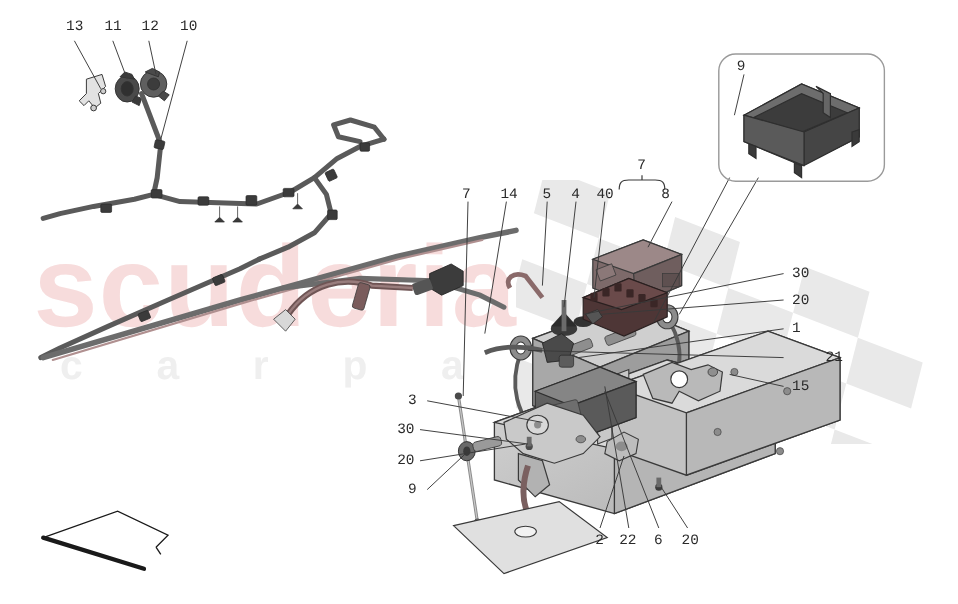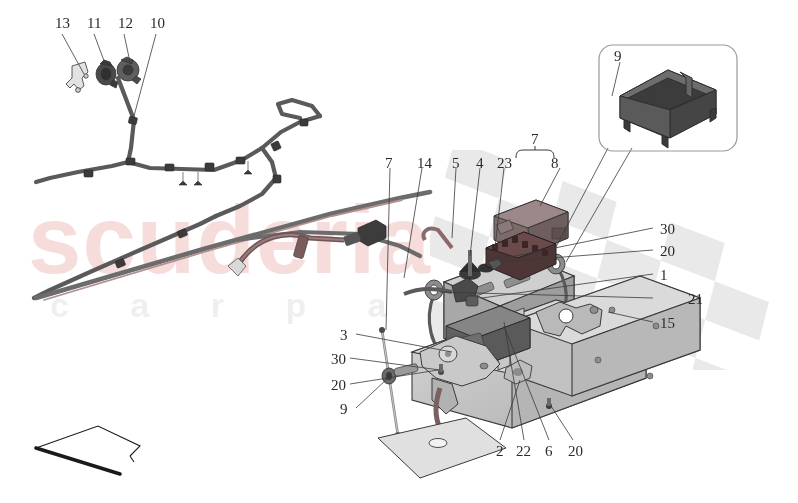--- a/index.html
+++ b/index.html
@@ -43,23 +43,23 @@
     left: 430px;
     top: 150px;
     width: 380px;
     height: 220px;
     overflow: hidden;
     pointer-events: none;
   }
   
   .lbl {
     position: absolute;
-    font-size: 15px;
+    font-size: 12px;
     color: #2a2a2a;
-    font-family: Liberation Serif, serif;
+    font-family: Liberation Mono, monospace;
     white-space: nowrap;
     user-select: none;
   }
   
   svg.layer {
     position: absolute;
     left: 0;
     top: 0;
     width: 798px;
     height: 503px;
@@ -388,21 +388,21 @@
 
   <div class="lbl" style="left:55px;top:15px">13</div>
   <div class="lbl" style="left:87px;top:15px">11</div>
   <div class="lbl" style="left:118px;top:15px">12</div>
   <div class="lbl" style="left:150px;top:15px">10</div>
 
   <div class="lbl" style="left:385px;top:155px">7</div>
   <div class="lbl" style="left:417px;top:155px">14</div>
   <div class="lbl" style="left:452px;top:155px">5</div>
   <div class="lbl" style="left:476px;top:155px">4</div>
-  <div class="lbl" style="left:497px;top:155px">23</div>
+  <div class="lbl" style="left:497px;top:155px">40</div>
   <div class="lbl" style="left:531px;top:131px">7</div>
   <div class="lbl" style="left:551px;top:155px">8</div>
 
   <div class="lbl" style="left:614px;top:48px">9</div>
 
   <div class="lbl" style="left:660px;top:221px">30</div>
   <div class="lbl" style="left:660px;top:243px">20</div>
   <div class="lbl" style="left:660px;top:267px">1</div>
   <div class="lbl" style="left:688px;top:291px">21</div>
   <div class="lbl" style="left:660px;top:315px">15</div>

